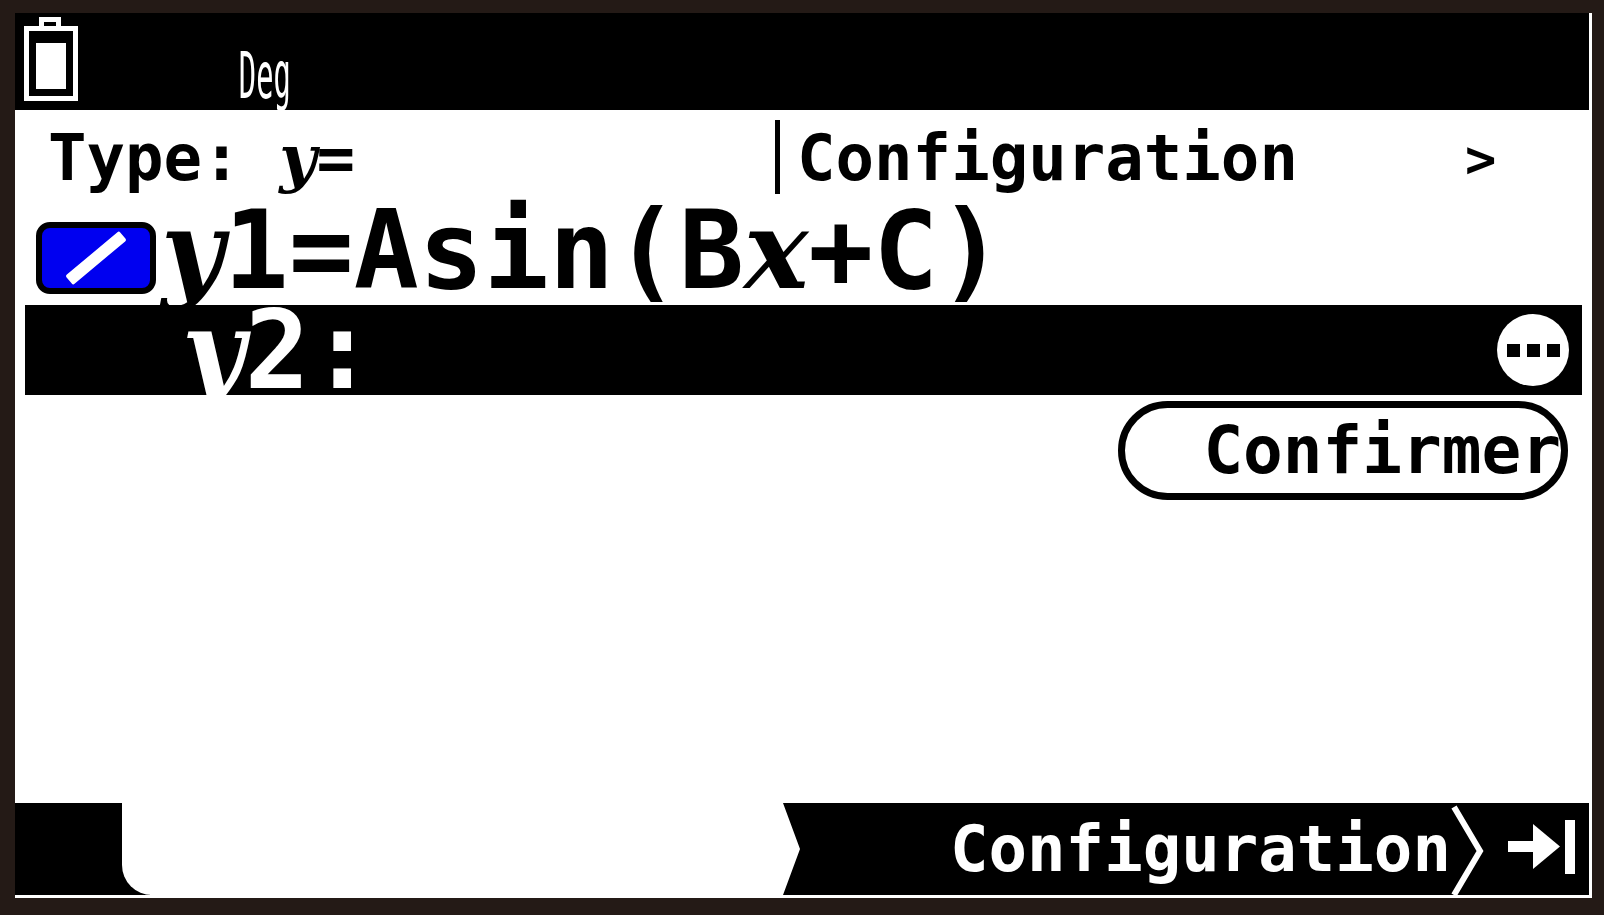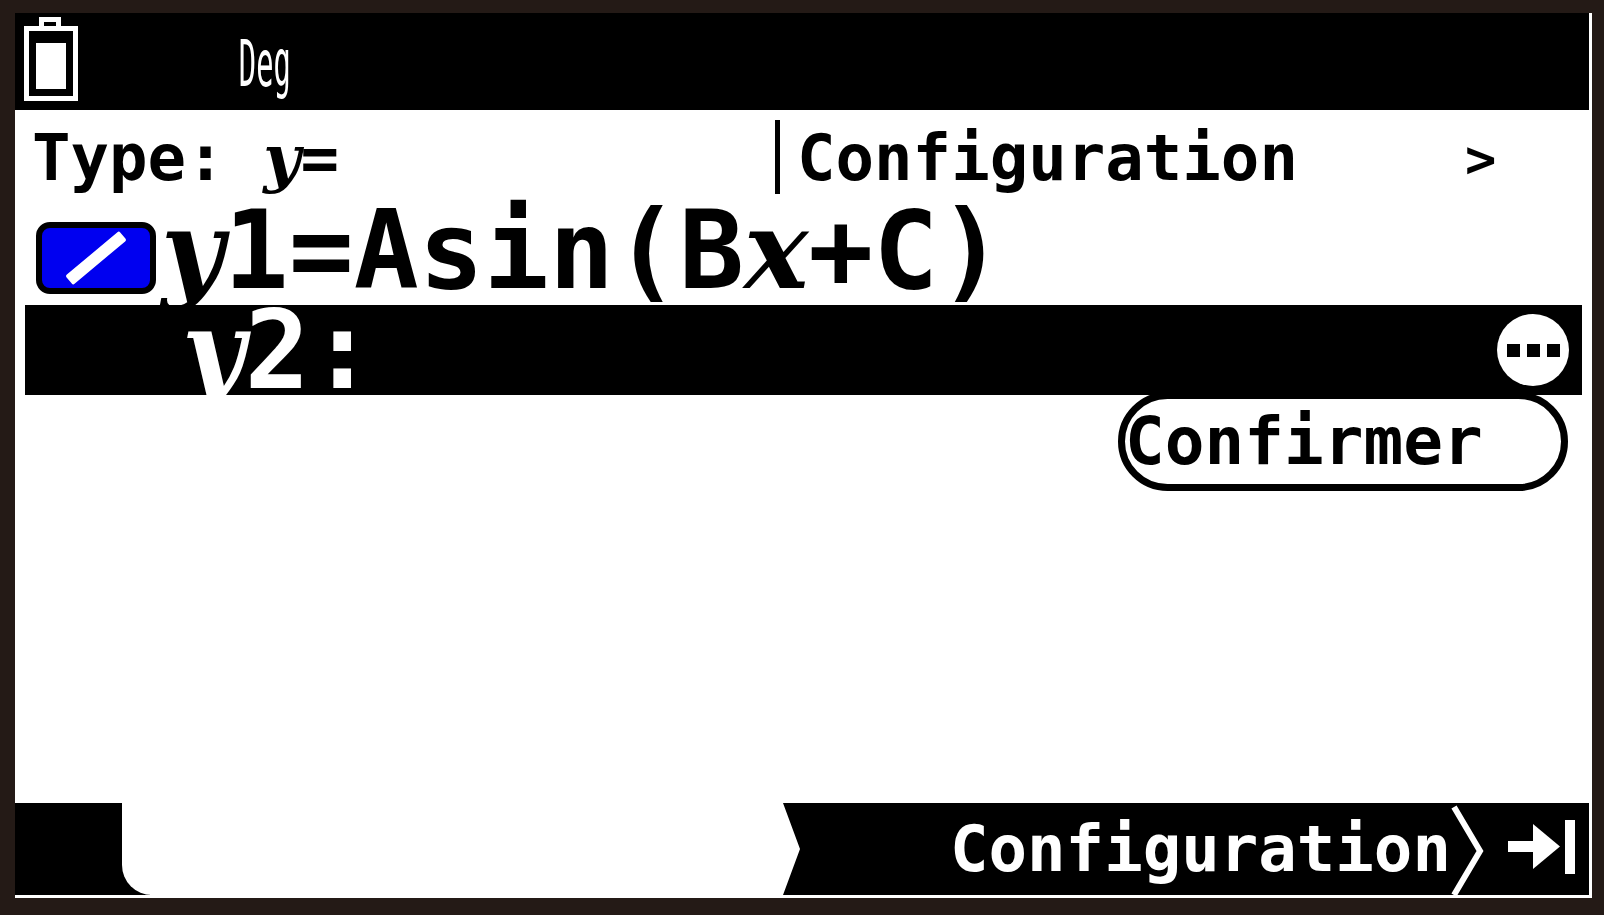--- a/index.html
+++ b/index.html
@@ -10,43 +10,43 @@
   .whitetext{color:#fff;}
   .condensed{display:inline-block;transform:scaleX(0.45);transform-origin:center;}
   .var{font-family:"DejaVu Serif", serif;font-style:italic;font-weight:bold;}
 
   
   .status-bar{position:absolute;left:15px;top:13px;width:1574px;height:97px;background:#000;}
   .battery{position:absolute;left:9px;top:4px;width:54px;height:84px;}
   .battery .term{position:absolute;left:15px;top:0;width:22px;height:14px;border:5px solid #fff;background:#000;box-sizing:border-box;}
   .battery .body{position:absolute;left:0;top:9px;width:54px;height:75px;border:5px solid #fff;background:#000;box-sizing:border-box;}
   .battery .fill{position:absolute;left:12px;top:26px;width:30px;height:46px;background:#fff;}
-  .status-txt{position:absolute;top:20px;height:62px;line-height:62px;font-size:64px;color:#fff;text-align:center;}
+  .status-txt{position:absolute;top:32px;height:62px;line-height:62px;font-size:64px;color:#fff;text-align:center;}
 
   
   .hdr-txt{position:absolute;top:118px;height:80px;line-height:80px;font-size:64px;}
   .vbar{position:absolute;left:775px;top:120px;width:5px;height:74px;background:#000;}
   .hdr-chevron{position:absolute;left:1465px;top:126px;height:66px;line-height:66px;font-size:52px;}
 
   
   .style-box{position:absolute;left:36px;top:222px;width:120px;height:72px;background:#0000f0;
              border:6px solid #000;border-radius:14px;box-sizing:border-box;}
   .style-box .slash{position:absolute;left:19px;top:24px;width:70px;height:12px;background:#fff;
              transform:rotate(-40deg);border-radius:2px;}
   .formula{position:absolute;left:161px;top:200px;height:100px;line-height:100px;font-size:108px;white-space:nowrap;text-align:right;}
   .sel-row{position:absolute;left:25px;top:305px;width:1557px;height:90px;background:#000;}
   .sel-row .formula2{position:absolute;left:157px;top:-3px;height:96px;line-height:96px;font-size:108px;white-space:nowrap;}
   .ellipsis{position:absolute;right:13px;top:9px;width:72px;height:72px;background:#fff;border-radius:50%;
             display:flex;align-items:center;justify-content:center;gap:7px;}
   .ellipsis .dot{width:13px;height:13px;background:#000;}
 
   
-  .confirm{position:absolute;left:1118px;top:392px;width:450px;height:99px;background:#fff;
+  .confirm{position:absolute;left:1118px;top:401px;width:450px;height:99px;background:#fff;
            border:7px solid #000;border-radius:60px;box-sizing:border-box;
-           display:flex;align-items:center;justify-content:flex-start;font-size:66px;}
+           display:flex;align-items:center;justify-content:flex-end;font-size:66px;}
 
   
   .tab-capL{position:absolute;left:15px;top:803px;width:135px;height:92px;background:#000;}
   .tab-white{position:absolute;left:122px;top:803px;width:661px;height:92px;background:#fff;
              border-bottom-left-radius:30px;}
   .tab-black{position:absolute;left:783px;top:803px;width:806px;height:92px;background:#000;
              clip-path:polygon(0 0,100% 0,100% 100%,0 100%,17px 50%);}
   .tab-txt{position:absolute;top:813px;height:72px;line-height:72px;font-size:64px;text-align:center;width:400px;}
   .tab-div-svg{position:absolute;left:1450px;top:805px;}
   .tab-arrow-svg{position:absolute;left:1508px;top:817px;}
@@ -61,21 +61,21 @@
     <div class="battery">
       <div class="term"></div>
       <div class="body"></div>
       <div class="fill"></div>
     </div>
     <div class="status-txt" style="left:135px;width:230px;">
       <span class="condensed">Deg</span>
     </div>
   </div>
 
-  <div class="hdr-txt mono" style="left:32px;text-align:right;"><span>Type:</span><span> </span><span class="var">y</span><span>=</span></div>
+  <div class="hdr-txt mono" style="left:48px;text-align:right;"><span>Type:</span><span> </span><span class="var">y</span><span>=</span></div>
   <div class="vbar"></div>
   <div class="hdr-txt mono" style="left:797px;"><span>Configuration</span></div>
   <div class="hdr-chevron mono">&gt;</div>
 
   <div>
     <div class="style-box">
       <div class="slash"></div>
     </div>
     <div class="formula mono"><span class="var">y</span><span>1</span><span>=Asin(B</span><span class="var">x</span><span>+C)</span></div>
   </div>

